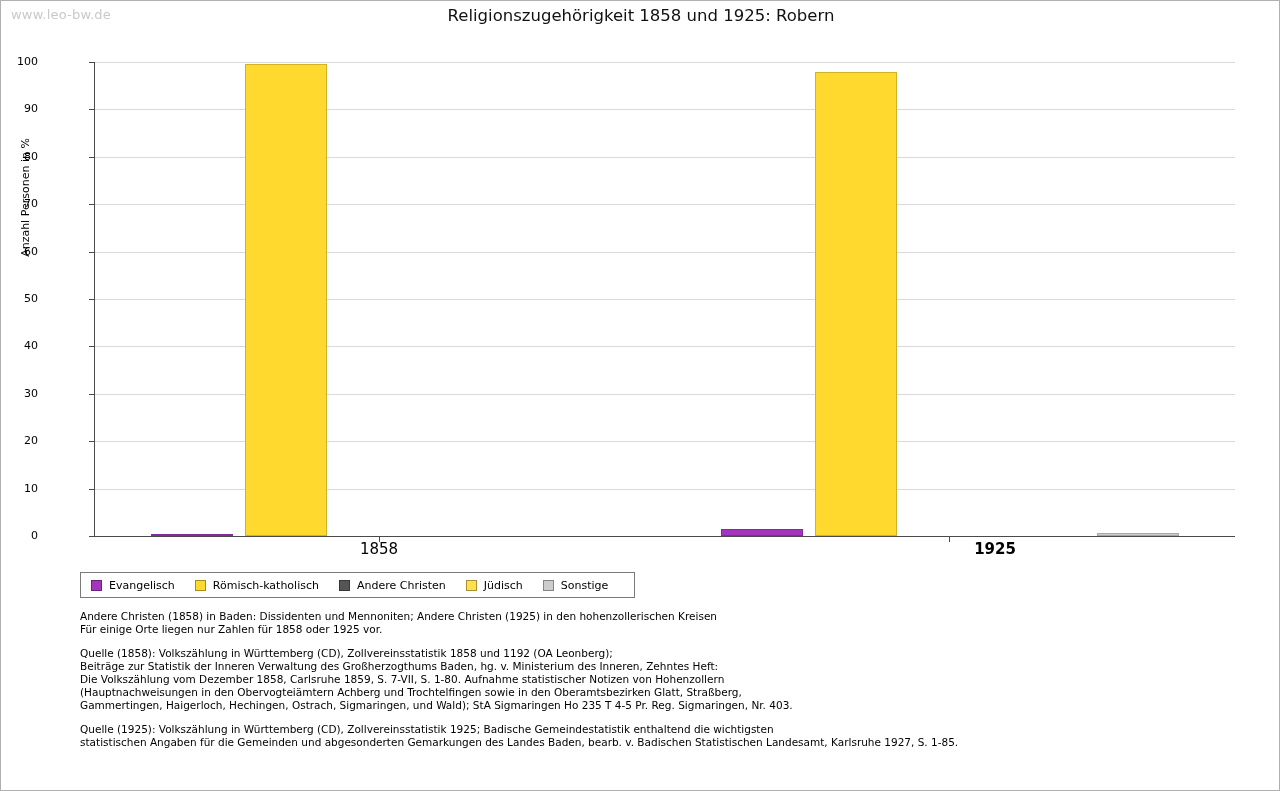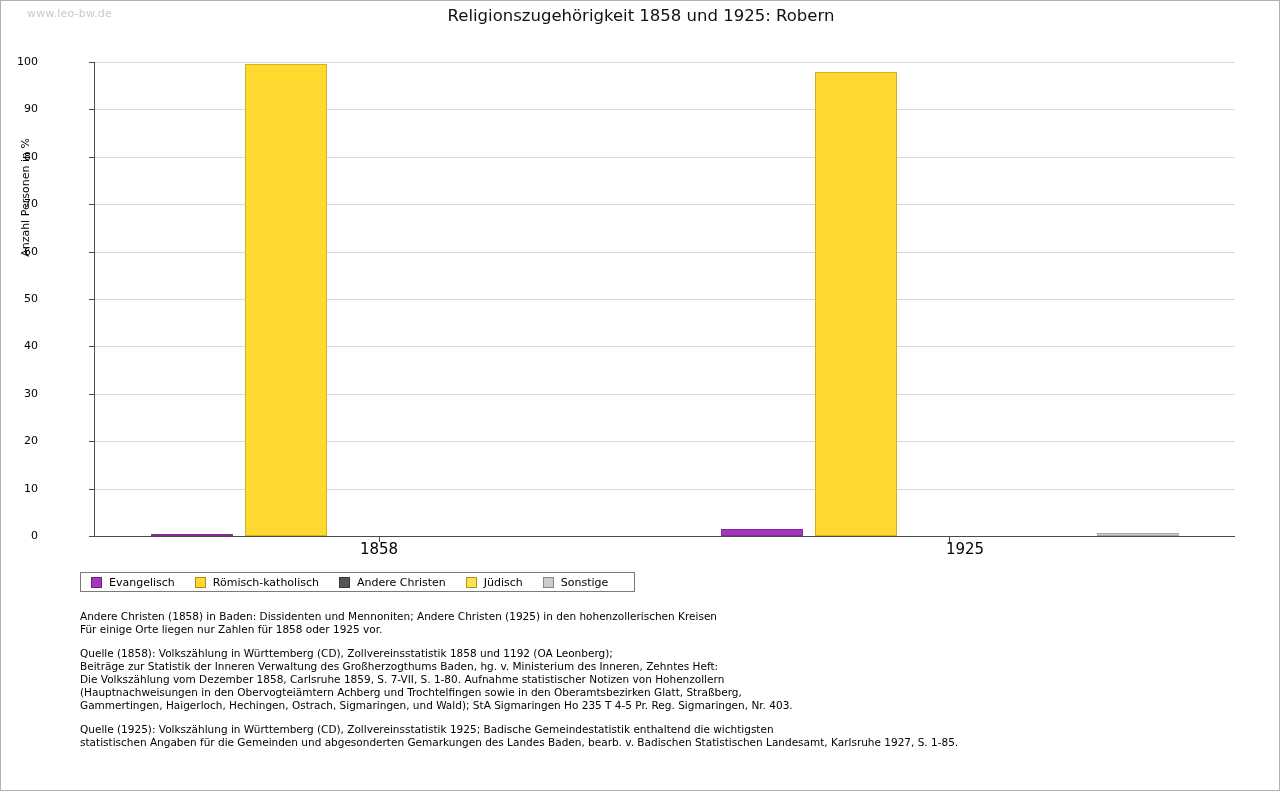--- a/index.html
+++ b/index.html
@@ -21,24 +21,23 @@
     width: 1280px;
     height: 791px;
     border: 1px solid #b0b0b0;
     box-sizing: border-box;
     background: #ffffff;
   }
   .watermark {
     position: absolute;
     left: 10px;
     top: 6px;
-    font-size: 11px;
+    font-size: 13px;
     color: #c9c9c9;
     letter-spacing: 0.2px;
-    margin-left: 16px;
   }
   .chart-title {
     position: absolute;
     left: 0;
     top: 5px;
     width: 1280px;
     text-align: center;
     font-size: 16.5px;
     color: #111111;
   }
@@ -112,21 +111,21 @@
     position: absolute;
     bottom: 0;
     border: 1px solid rgba(0,0,0,0.18);
     box-sizing: border-box;
   }
   
   #legend {
     position: absolute;
     left: 79px;
     top: 571px;
-    height: 20px;
+    height: 26px;
     border: 1px solid #7a7a7a;
     background: #ffffff;
     display: flex;
     align-items: center;
     padding: 0 10px;
     box-sizing: border-box;
   }
   .legend-item {
     display: flex;
     align-items: center;
@@ -197,21 +196,21 @@
       <div class="tick-mark" style="top: 203px;"></div>
       <div class="tick-label" style="top: 148.8px;">80</div>
       <div class="tick-mark" style="top: 156px;"></div>
       <div class="tick-label" style="top: 101.4px;">90</div>
       <div class="tick-mark" style="top: 108px;"></div>
       <div class="tick-label" style="top: 54px;">100</div>
       <div class="tick-mark" style="top: 61px;"></div>
       <div class="xtick-mark" style="left: 378px;"></div>
       <div class="xtick-label" style="left: 318px;">1858</div>
       <div class="xtick-mark" style="left: 948px;"></div>
-      <div class="xtick-label" style="left: 904px;">1925</div>
+      <div class="xtick-label" style="left: 934px; font-weight: bold;">1925</div>
     </div>
 
   <div class="bars-layer" id="bars-layer">
       <div class="bar-inner" style="left: 56px; width: 82px; height: 2px; background: rgb(163, 53, 190);"></div>
       <div class="bar-inner" style="left: 150px; width: 82px; height: 472px; background: rgb(255, 217, 46);"></div>
       <div class="bar-inner" style="left: 626px; width: 82px; height: 7px; background: rgb(163, 53, 190);"></div>
       <div class="bar-inner" style="left: 720px; width: 82px; height: 464px; background: rgb(255, 217, 46);"></div>
       <div class="bar-inner" style="left: 1002px; width: 82px; height: 3px; background: rgb(204, 204, 204);"></div>
     </div>
 

